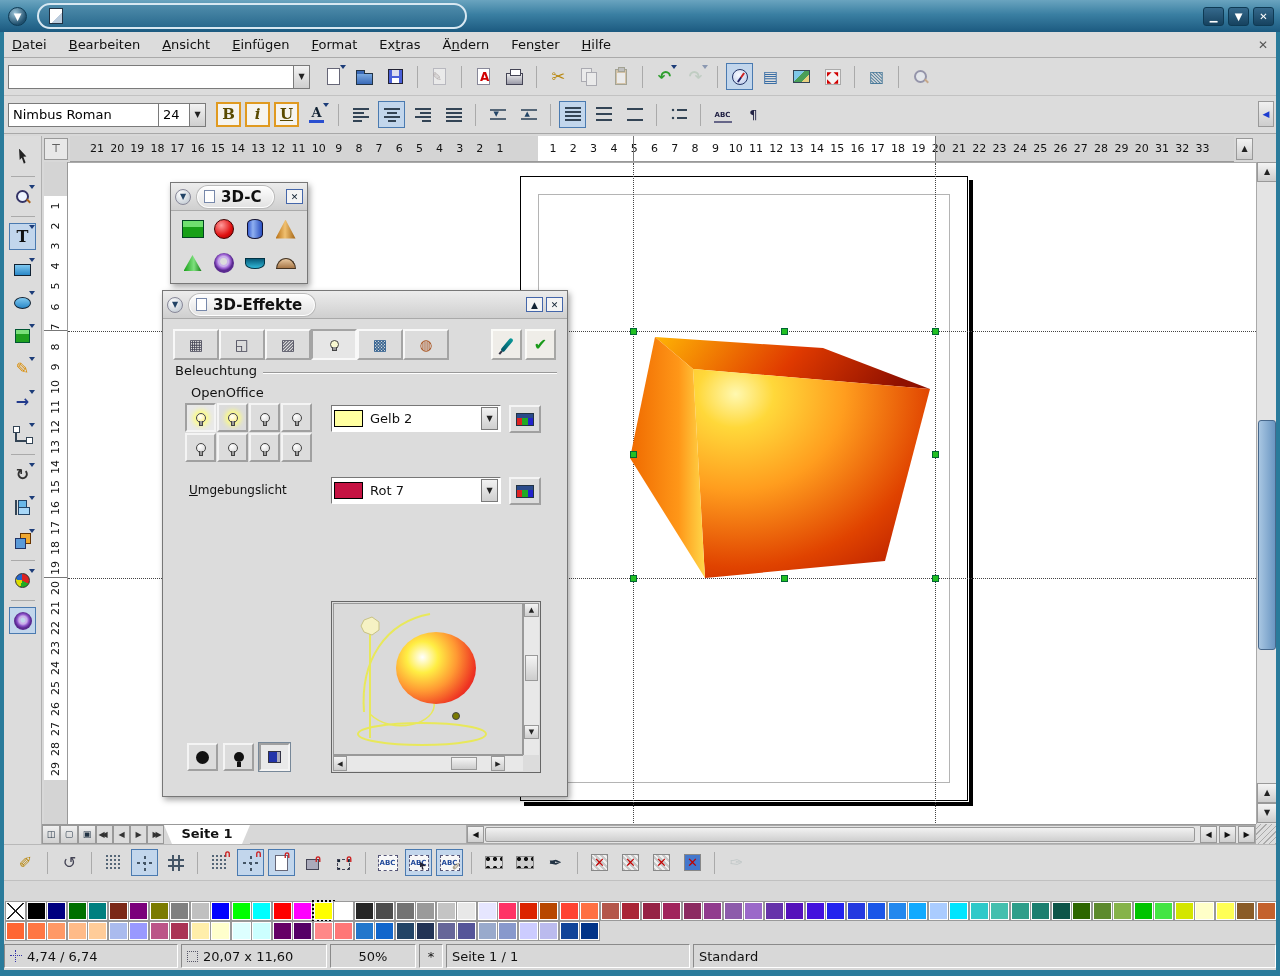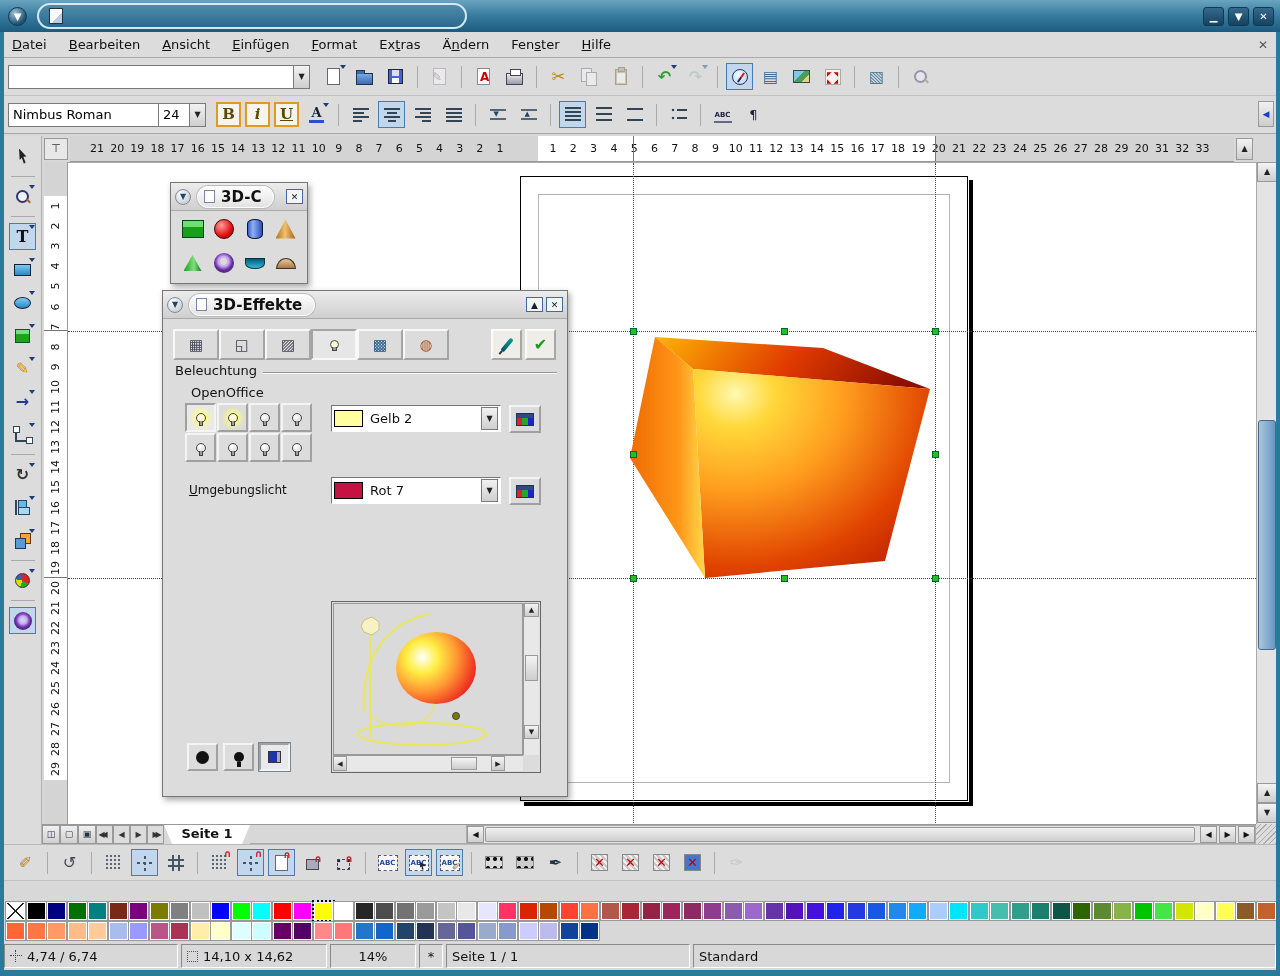--- a/index.html
+++ b/index.html
@@ -862,24 +862,24 @@
       </div>
   </div>
 
   <div id="statusbar">
     <div class="sfield" style="width:174px">
       <span class="sb-cross"></span>
       <span>4,74 / 6,74</span>
     </div>
     <div class="sfield" style="width:146px">
       <span class="sb-box"></span>
-      <span>14,10 x 14,62</span>
+      <span>20,07 x 11,60</span>
     </div>
     <div class="sfield" style="width:86px;justify-content:center">
-      <span>14%</span>
+      <span>50%</span>
     </div>
     <div class="sfield" style="width:24px;justify-content:center">
       <span>*</span>
     </div>
     <div class="sfield" style="width:244px">
       <span>Seite 1 / 1</span>
     </div>
     <div class="sfield" style="flex:1;margin-right:0">
       <span>Standard</span>
     </div>

